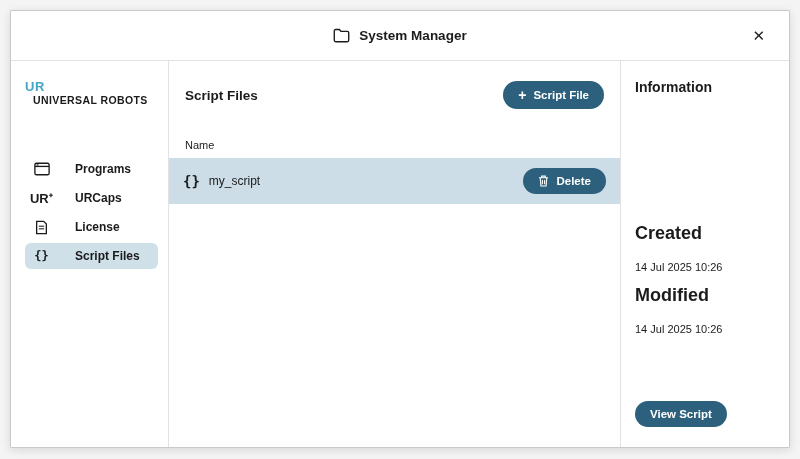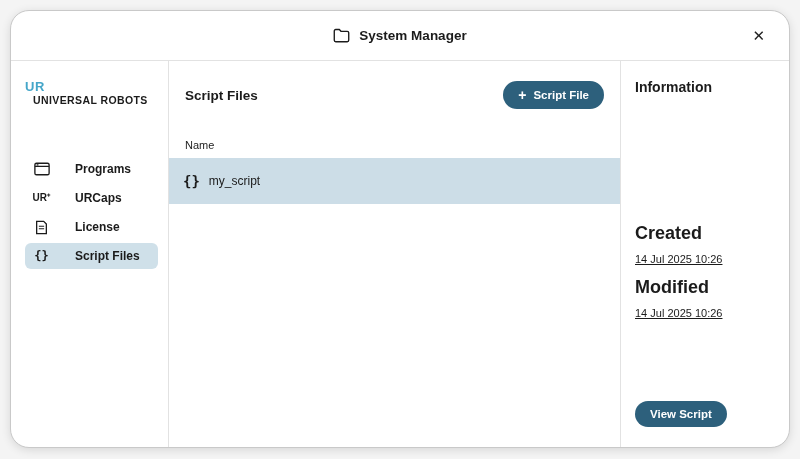--- a/index.html
+++ b/index.html
@@ -10,21 +10,21 @@
     font-family:"Liberation Sans", sans-serif;
     color:#1b1b1b;
     position:relative;
     overflow:hidden;
   }
   .dialog {
     position:absolute; left:10px; top:10px;
     width:780px; height:438px;
     background:#ffffff;
     border:1px solid #c9c9c9;
-    border-radius:19px;
+    border-radius:1px;
     box-shadow:0 2px 10px rgba(0,0,0,.12);
     overflow:hidden;
     display:flex; flex-direction:column;
   }
   
   .titlebar {
     height:50px; flex:0 0 auto;
     border-bottom:1px solid #e2e2e2;
     display:flex; align-items:center; justify-content:center;
     position:relative;
@@ -60,21 +60,21 @@
   }
   .nav-item.selected { background:#cfe0e9; }
   .nav-icon {
     width:17px; height:16px; flex:0 0 auto;
     display:inline-flex; align-items:center; justify-content:center;
   }
   .glyph-braces {
     font-family:"DejaVu Sans Mono", monospace;
     font-weight:bold; font-size:12px; line-height:1;
   }
-  .glyph-urcaps { font-weight:bold; font-size:10px; line-height:1; letter-spacing:0; }
+  .glyph-urcaps { font-weight:bold; font-size:13px; line-height:1; letter-spacing:0; }
   
   .main {
     flex:1; min-width:0;
     border-right:1px solid #e2e2e2;
     display:flex; flex-direction:column;
   }
   .main-header {
     display:flex; align-items:center; justify-content:space-between;
     margin:20px 16px 0 16px;
   }
@@ -95,21 +95,21 @@
     font-size:11.5px; font-weight:bold;
     display:inline-flex; align-items:center; gap:7px;
     cursor:pointer; font-family:inherit; white-space:nowrap;
   }
   .plus-glyph { font-size:14px; line-height:1; font-weight:bold; }
   
   .info { width:168px; flex:0 0 auto; padding:18px 14px; position:relative; }
   .info-title { font-size:14px; font-weight:bold; }
   .meta { margin-top:128px; }
   .meta-label { font-size:18px; font-weight:bold; }
-  .meta-value { font-size:11px; margin:9px 0 12px;text-decoration:underline; }
+  .meta-value { font-size:11px; margin:17px 0 12px; }
   .view-btn { position:absolute; left:14px; bottom:20px; }
   svg { display:block; }
 </style>
 </head>
 <body>
 
 <div class="dialog">
 
   <div class="titlebar">
     <div class="title-group">
@@ -179,20 +179,28 @@
         </button>
       </div>
 
       <div class="col-header">Name</div>
 
       <div class="file-row">
         <div class="file-left">
           <span class="glyph-braces file-braces">{}</span>
           <span>my_script</span>
         </div>
+        <button class="pill-btn">
+          <span>
+            <svg width="11" height="12" viewBox="0 0 12 13">
+              <path d="M1 3h10M4 3V1.2h4V3M2.4 3l.8 9h5.6l.8-9M4.8 5.5v4.5M7.2 5.5v4.5" fill="none" stroke="#ffffff" stroke-width="1.2"></path>
+            </svg>
+          </span>
+          <span>Delete</span>
+        </button>
       </div>
     </div>
 
     <div class="info">
       <div class="info-title">Information</div>
       <div class="meta">
         <div class="meta-label">Created</div>
         <div class="meta-value">14 Jul 2025 10:26</div>
         <div class="meta-label">Modified</div>
         <div class="meta-value">14 Jul 2025 10:26</div>

